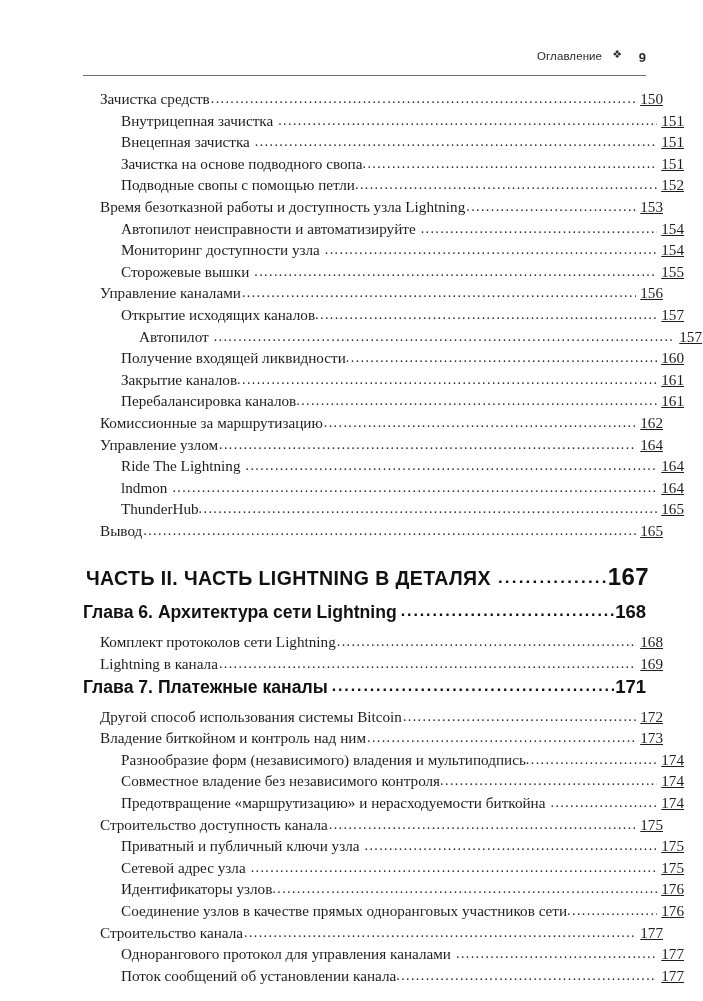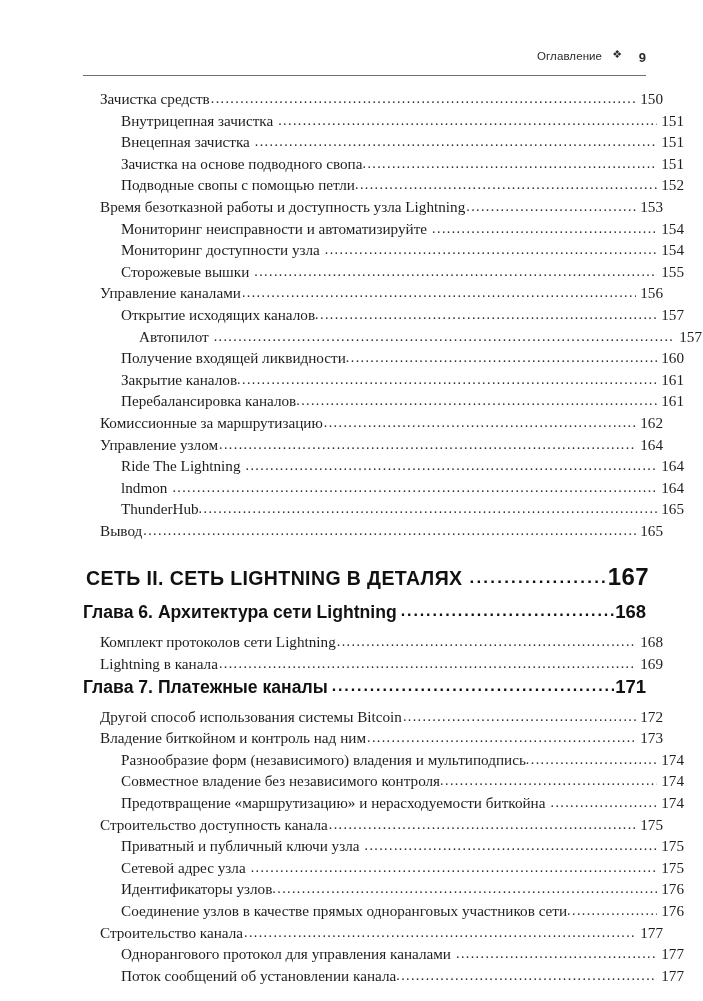--- a/index.html
+++ b/index.html
@@ -85,21 +85,21 @@
     white-space: nowrap;
   }
 
   
   .row.entry {
     font-size: 15.2px;
     line-height: 21.6px;
     height: 21.6px;
     color: #1d1d1d;
   }
-  .row.entry .pageno { min-width: 27px; }
+  .row.entry .pageno { min-width: 27px; text-decoration: underline; }
   .row.entry .leader { color: #2a2a2a; font-size: 14px; }
 
   .lvl1 { padding-left: 17px; }
   .lvl2 { padding-left: 38px; justify-content: space-between; }
   .lvl3 { padding-left: 56px; justify-content: flex-end; }
 
   .row.entry.lvl1 .title { padding-right: 1px; }
 
   
   .sp .title { padding-right: 5px; }
@@ -172,21 +172,21 @@
         <span class="title">Подводные свопы с помощью петли</span>
         <span class="leader">...............................................................................................................................................................................................................................................</span>
         <span class="pageno">152</span>
       </div>
       <div class="row entry lvl1">
         <span class="title">Время безотказной работы и доступность узла Lightning</span>
         <span class="leader">...............................................................................................................................................................................................................................................</span>
         <span class="pageno">153</span>
       </div>
       <div class="row entry lvl2 sp">
-        <span class="title">Мониторинг неисправности и автоматизируйте</span>
+        <span class="title">Автопилот неисправности и автоматизируйте</span>
         <span class="leader">...............................................................................................................................................................................................................................................</span>
         <span class="pageno">154</span>
       </div>
       <div class="row entry lvl2 sp">
         <span class="title">Мониторинг доступности узла</span>
         <span class="leader">...............................................................................................................................................................................................................................................</span>
         <span class="pageno">154</span>
       </div>
       <div class="row entry lvl2 sp">
         <span class="title">Сторожевые вышки</span>
@@ -247,21 +247,21 @@
         <span class="title">ThunderHub</span>
         <span class="leader">...............................................................................................................................................................................................................................................</span>
         <span class="pageno">165</span>
       </div>
       <div class="row entry lvl1">
         <span class="title">Вывод</span>
         <span class="leader">...............................................................................................................................................................................................................................................</span>
         <span class="pageno">165</span>
       </div>
       <div class="row part sp">
-        <span class="title">СЕТЬ II. СЕТЬ LIGHTNING В ДЕТАЛЯХ</span>
+        <span class="title">ЧАСТЬ II. ЧАСТЬ LIGHTNING В ДЕТАЛЯХ</span>
         <span class="leader">...............................................................................................................................................................................................................................................</span>
         <span class="pageno">167</span>
       </div>
       <div class="row chapter sp">
         <span class="title">Глава 6. Архитектура сети Lightning</span>
         <span class="leader">...............................................................................................................................................................................................................................................</span>
         <span class="pageno">168</span>
       </div>
       <div class="row entry lvl1 sp">
         <span class="title">Комплект протоколов сети Lightning</span>

